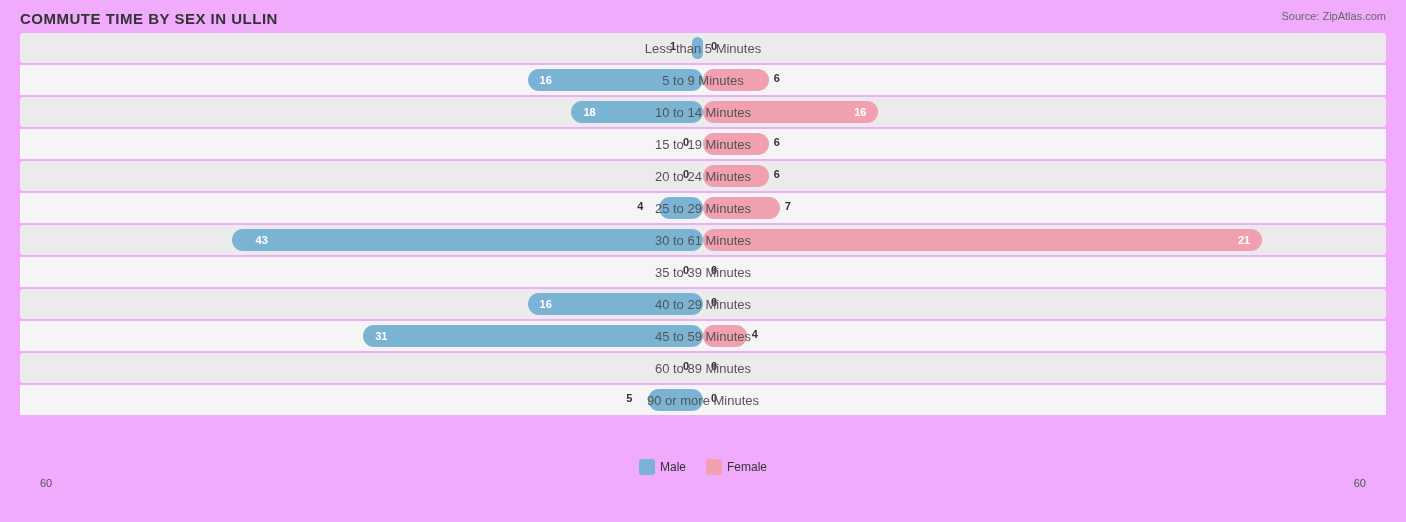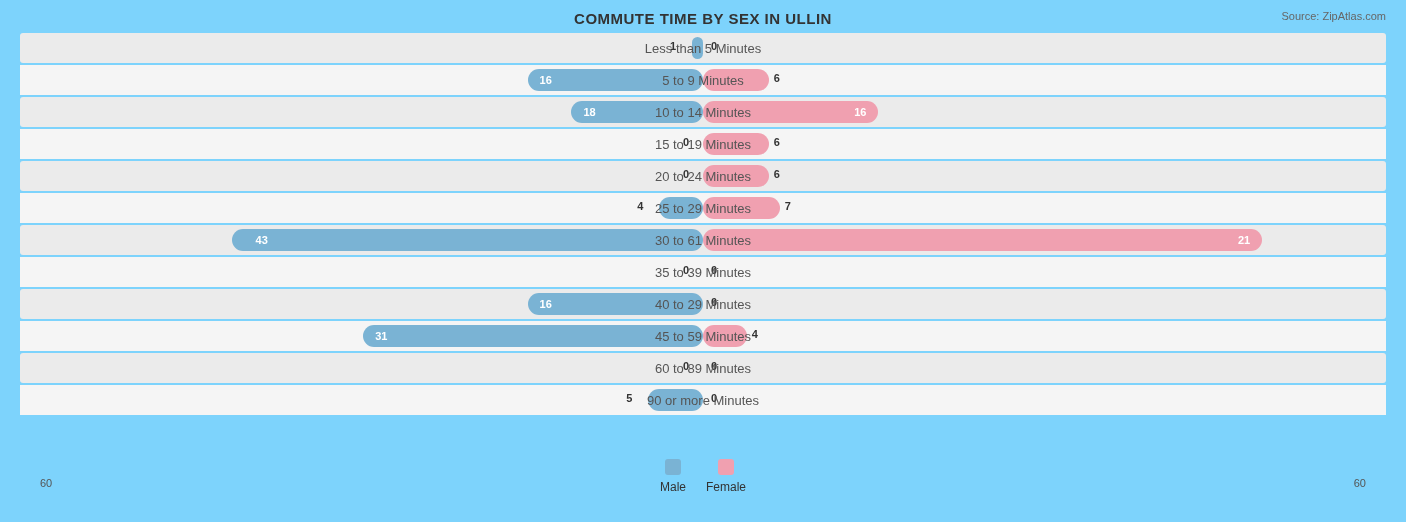--- a/index.html
+++ b/index.html
@@ -6,24 +6,23 @@
     body {
       font-family: Arial, sans-serif;
       background: #f5f5f5;
       width: 1406px;
       height: 522px;
       overflow: hidden;
     }
     .chart-container {
       width: 1406px;
       height: 522px;
-      background: #7dd3fc;
+      background: #f0abfc;
       padding: 10px 20px 40px 20px;
       position: relative;
-      text-align: center;
     }
     .chart-title {
       font-size: 15px;
       font-weight: bold;
       color: #333;
       text-transform: uppercase;
       margin-bottom: 6px;
       letter-spacing: 0.5px;
     }
     .source-text {
@@ -94,21 +93,20 @@
       align-items: center;
       gap: 20px;
       margin-top: 6px;
     }
     .legend-item {
       display: flex;
       align-items: center;
       gap: 5px;
       font-size: 12px;
       color: #333;
-      flex-direction: column;
     }
     .legend-box {
       width: 16px;
       height: 16px;
       border-radius: 3px;
     }
     .axis-label-left {
       position: absolute;
       bottom: 0;
       left: 20px;

